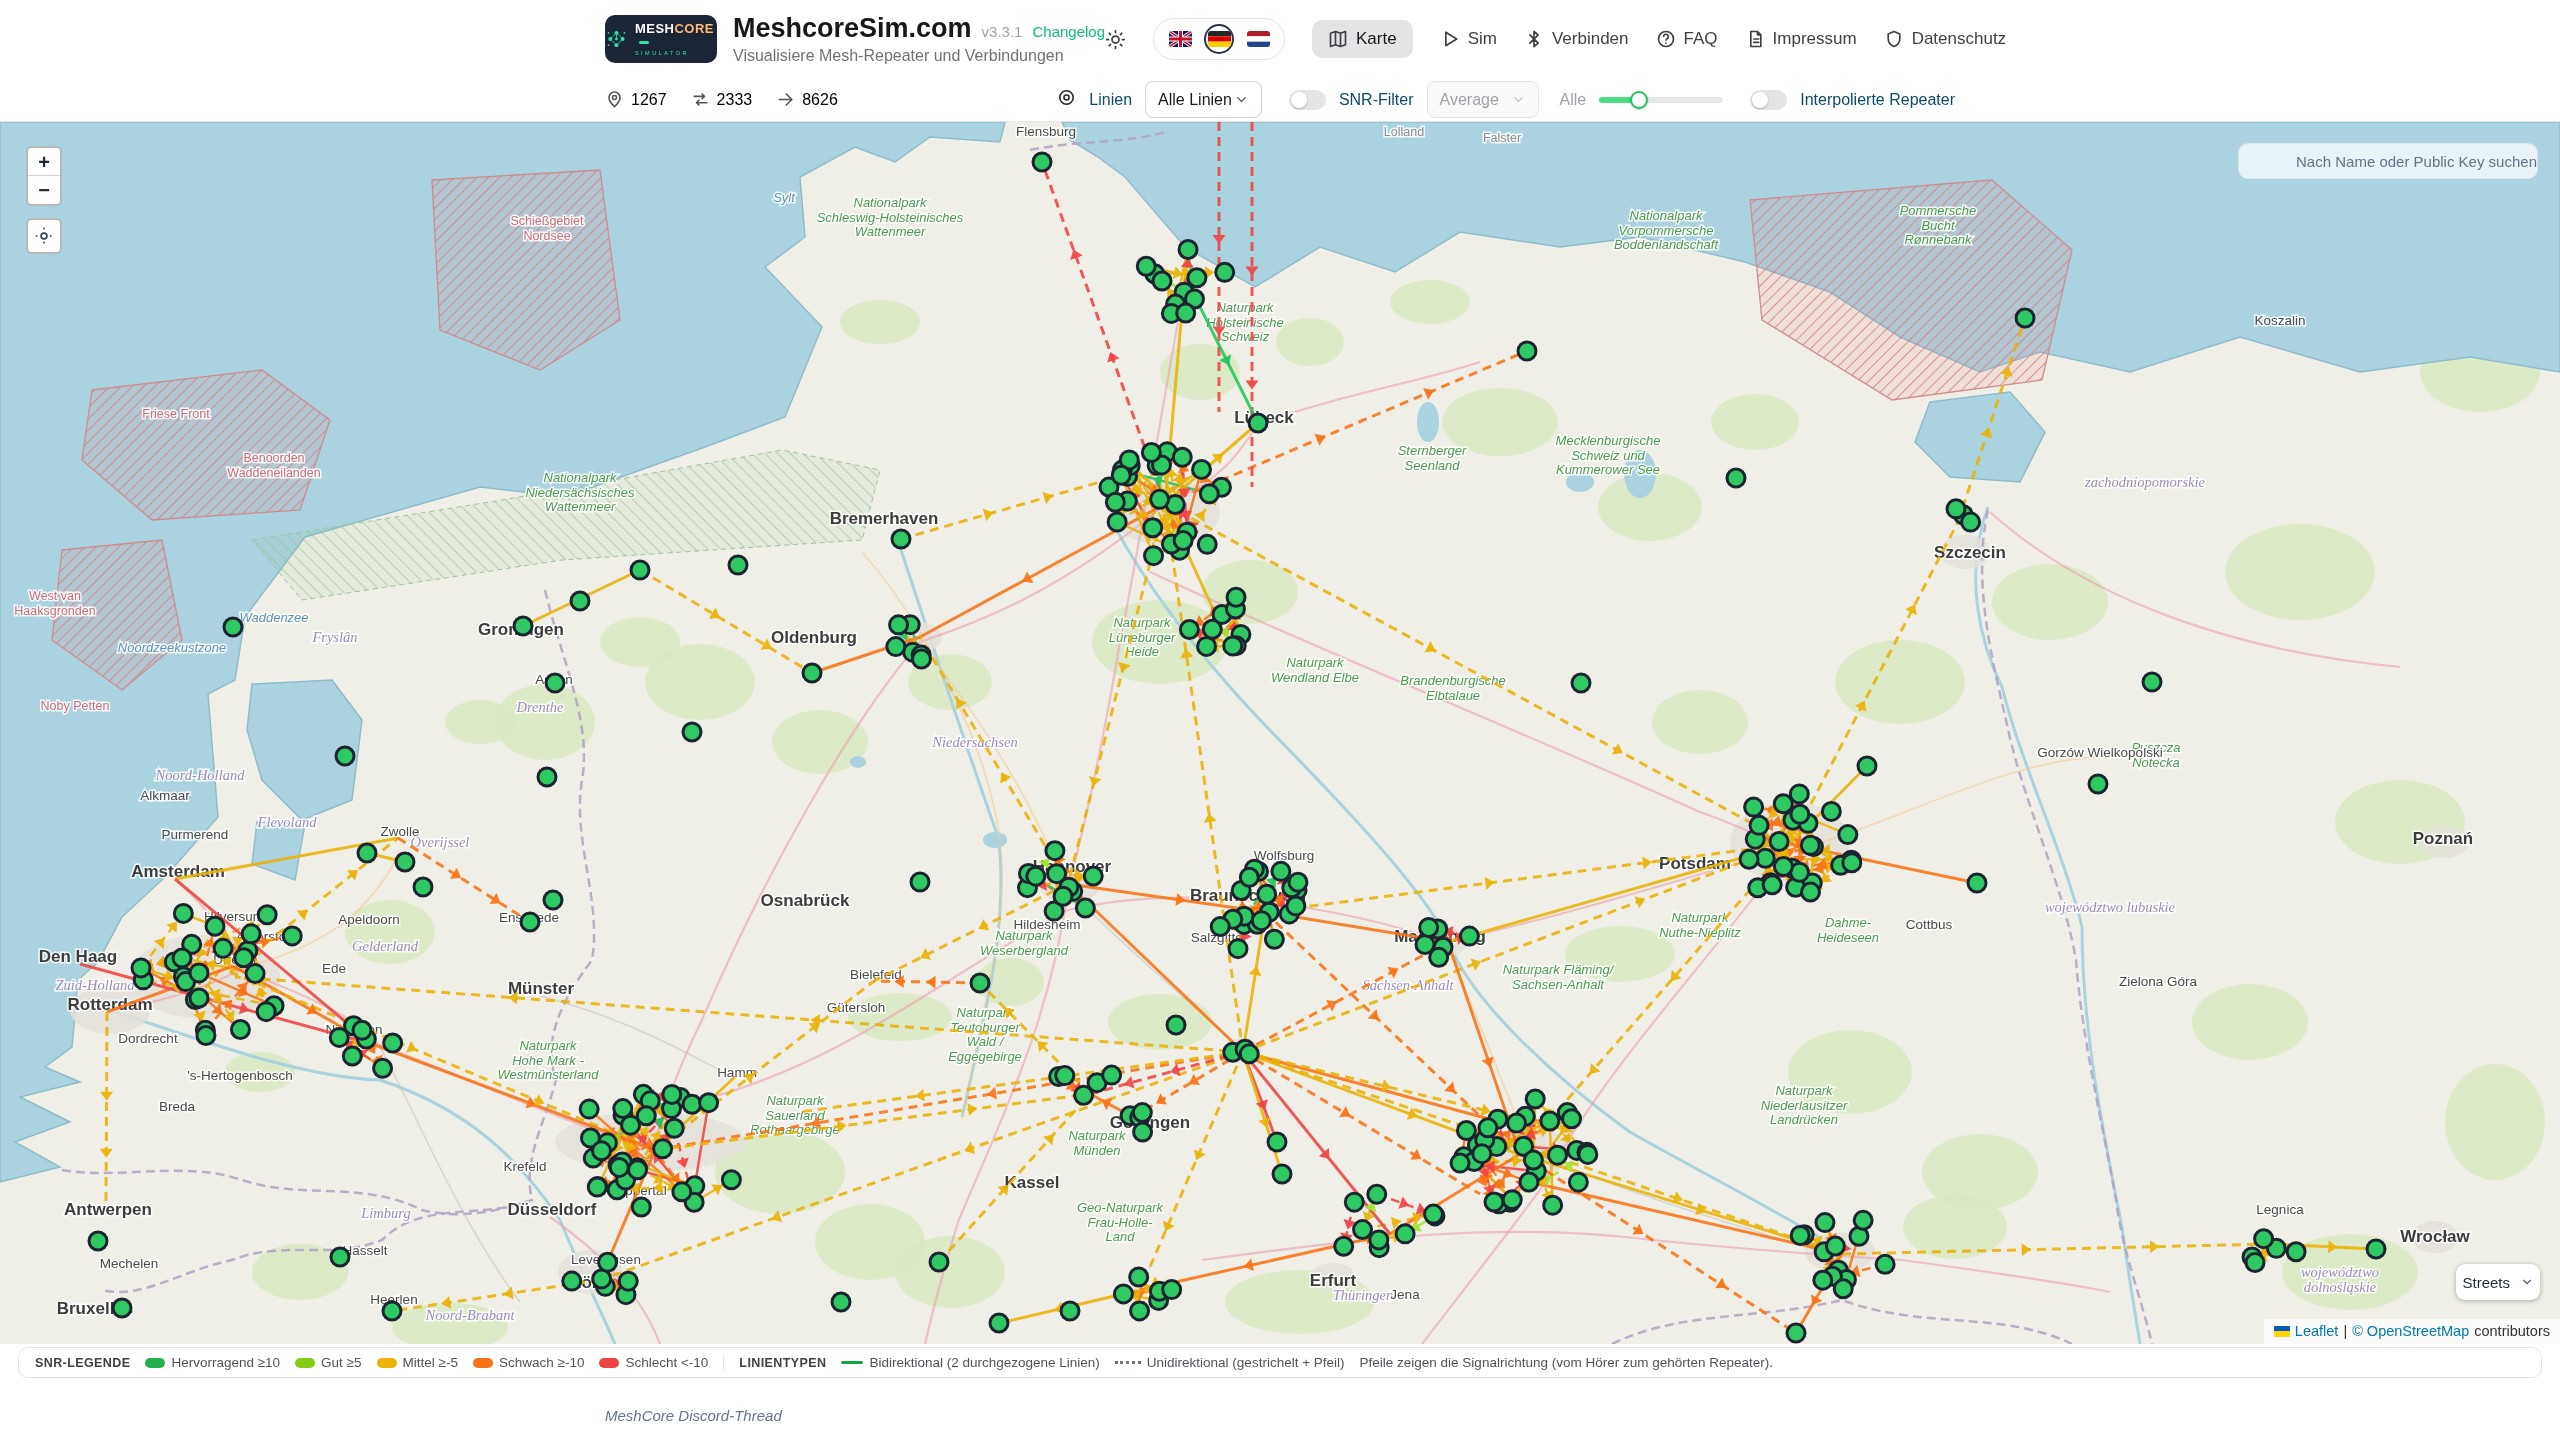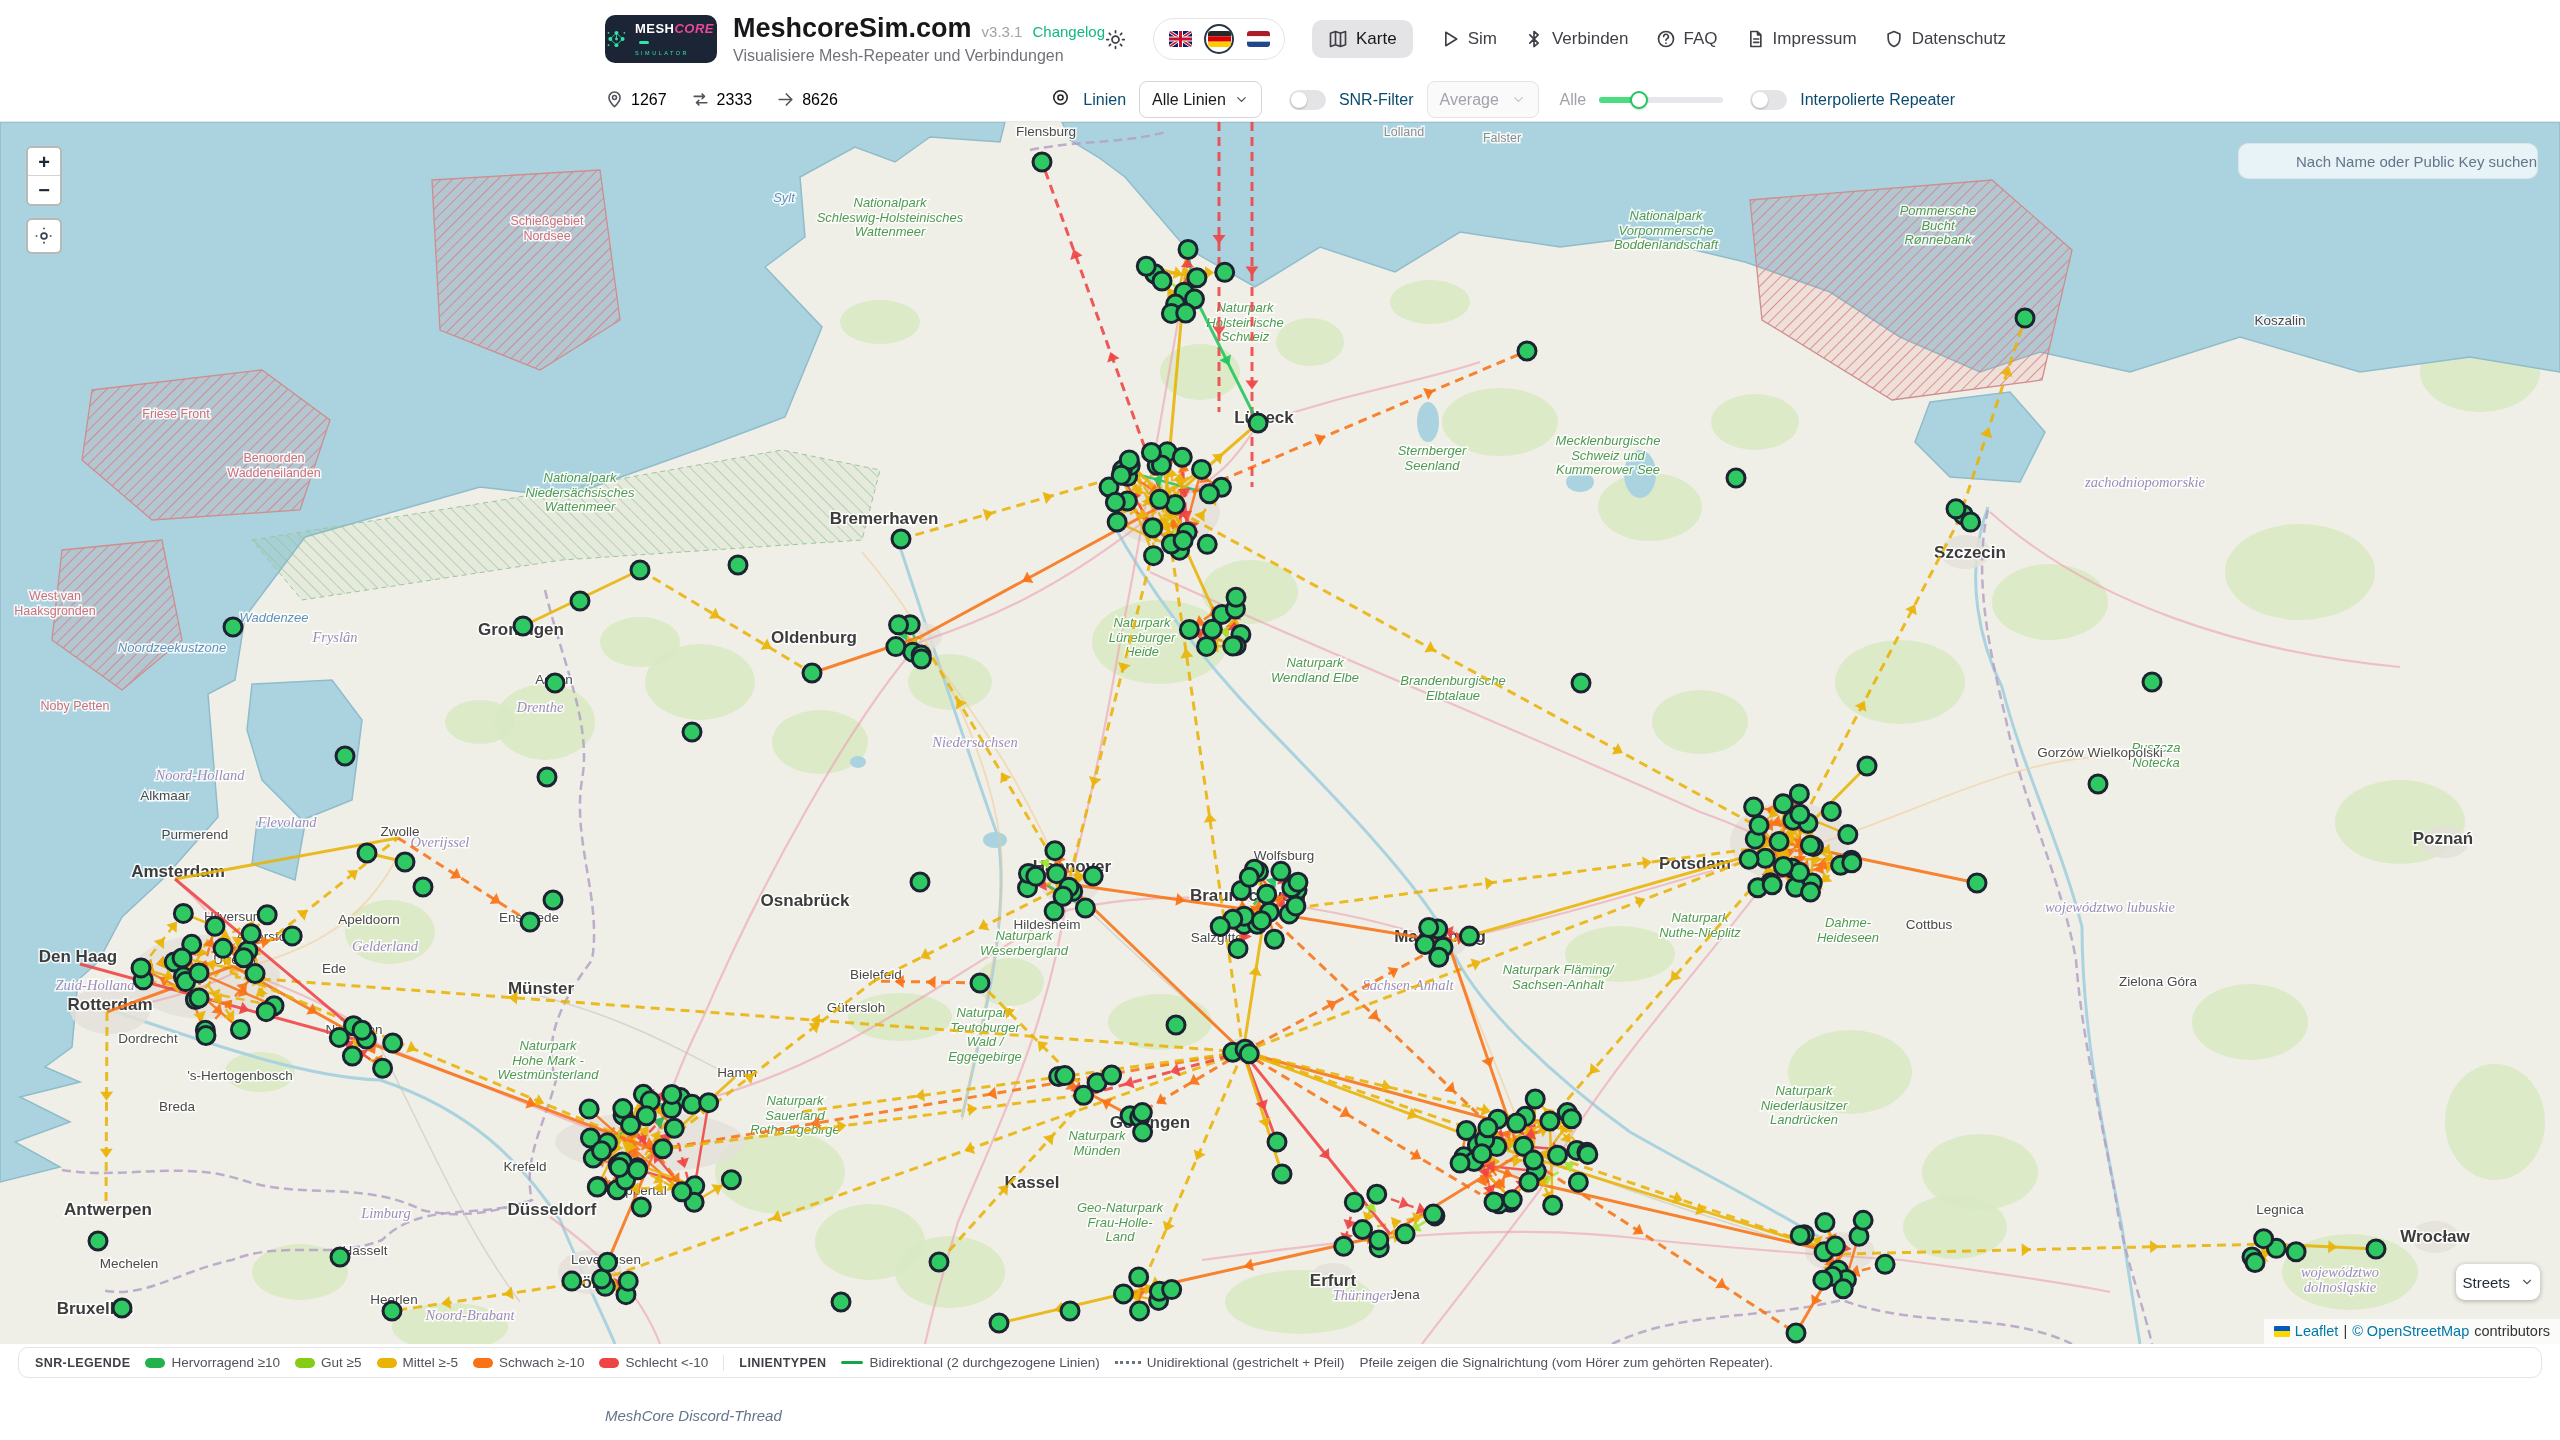--- a/index.html
+++ b/index.html
@@ -5,21 +5,21 @@
   * { margin:0; padding:0; box-sizing:border-box; }
   html,body { width:2560px; height:1440px; background:#fff; font-family:"Liberation Sans", sans-serif; overflow:hidden; }
 
   
   .hwrap { width:1350px; margin:0 auto; display:flex; align-items:center; justify-content:space-between; }
   header { height:78px; display:flex; align-items:center; background:#fff; }
   .brand { display:flex; align-items:center; gap:16px; }
   .logo { width:112px; height:48px; background:#1b2535; border-radius:10px; display:flex; align-items:center; justify-content:center; gap:7px; cursor:pointer; }
   .logo-text { line-height:1; }
   .logo-text .l1 { font-size:13px; font-weight:700; color:#fff; letter-spacing:.5px; }
-  .logo-text .l1 .g { color:#ec4899;font-style:italic; }
+  .logo-text .l1 .g { color:#fdba74; }
   .logo-text .l1 .dash { display:inline-block; width:10px; height:3px; background:#2ee6a8; border-radius:2px; margin-left:4px; vertical-align:2px; }
   .logo-text .l2 { font-size:5.5px; color:#2ee6a8; letter-spacing:2.5px; margin-top:3px; }
   .titles .trow { display:flex; align-items:baseline; gap:10px; }
   .titles h1 { font-size:27px; font-weight:700; color:#18181b; }
   .ver { font-size:15px; color:#a1a1aa; }
   .chlog { font-size:15px; color:#10b981; text-decoration:none; cursor:pointer; }
   .subtitle { font-size:16px; color:#71717a; margin-top:3px; }
   nav { display:flex; align-items:center; gap:27px; }
   .nav-item { display:flex; align-items:center; gap:8px; font-size:17px; color:#3f3f46; cursor:pointer; white-space:nowrap; }
   .nav-item svg { width:20px; height:20px; stroke:#3f3f46; fill:none; stroke-width:2; stroke-linecap:round; stroke-linejoin:round; }
@@ -33,21 +33,21 @@
 
   
   .toolbar { height:44px; border-bottom:1px solid #e5e7eb; background:#fff; display:flex; align-items:center; }
   .stats { display:flex; gap:24px; font-size:16px; color:#000000; }
   .stat { display:flex; align-items:center; gap:7px; }
   .stat svg { width:19px; height:19px; stroke:#52525b; fill:none; stroke-width:2; stroke-linecap:round; stroke-linejoin:round; }
   .controls { display:flex; align-items:center; gap:13px; }
   .ctl-label { font-size:16px; color:#0c4a6e; white-space:nowrap; }
   .ctl-label.muted { color:#a1a1aa; }
   .ctl-icon svg { width:19px; height:19px; stroke:#27272a; fill:none; stroke-width:2; }
-  .select { height:37px; display:flex; align-items:center; justify-content:space-between; gap:8px; border:1px solid #d4d4d8; border-radius:8px; background:#fff; padding:13px 12px; font-size:16px; color:#18181b; cursor:pointer; min-width:112px; }
+  .select { height:37px; display:flex; align-items:center; justify-content:space-between; gap:2px; border:1px solid #d4d4d8; border-radius:8px; background:#fff; padding:13px 12px; font-size:16px; color:#18181b; cursor:pointer; min-width:112px; }
   .select svg { width:15px; height:15px; stroke:#52525b; fill:none; stroke-width:2; stroke-linecap:round; }
   .select.disabled { background:#fafafa; border-color:#e4e4e7; color:#a1a1aa; cursor:default; }
   .select.disabled svg { stroke:#c4c4cc; }
   .toggle { width:37px; height:20px; background:#e4e4e7; border-radius:999px; position:relative; cursor:pointer; flex:none; }
   .toggle .knob { width:16px; height:16px; background:#fff; border-radius:50%; position:absolute; left:2px; top:2px; box-shadow:0 1px 2px rgba(0,0,0,.25); }
   .slider { width:124px; height:6px; background:#e5e7eb; border-radius:3px; position:relative; cursor:pointer; }
   .slider .fill { height:100%; background:#4ade80; border-radius:3px; }
   .slider .handle { width:18px; height:18px; border-radius:50%; background:#fff; border:2px solid #22c55e; position:absolute; top:-6px; margin-left:-9px; box-shadow:0 1px 2px rgba(0,0,0,.2); }
 
   

